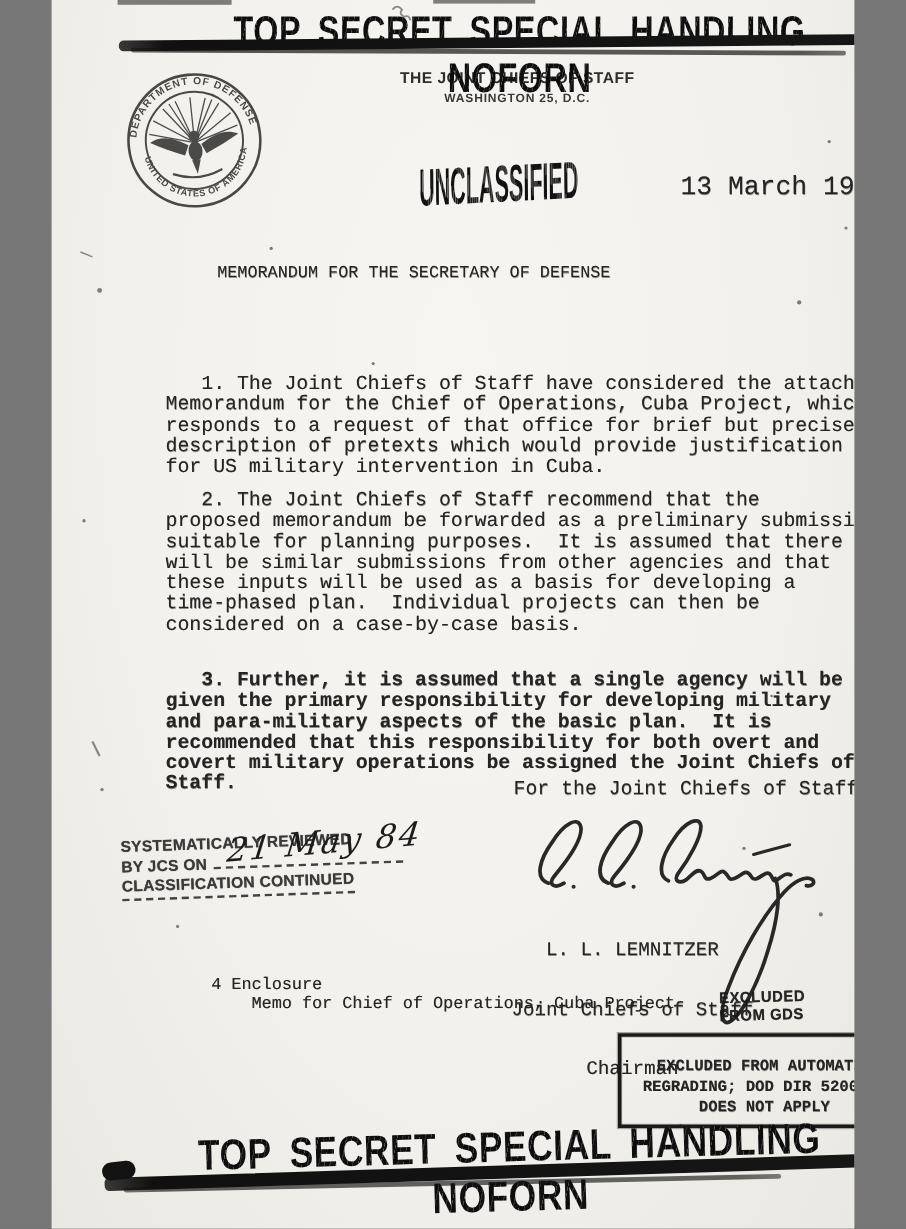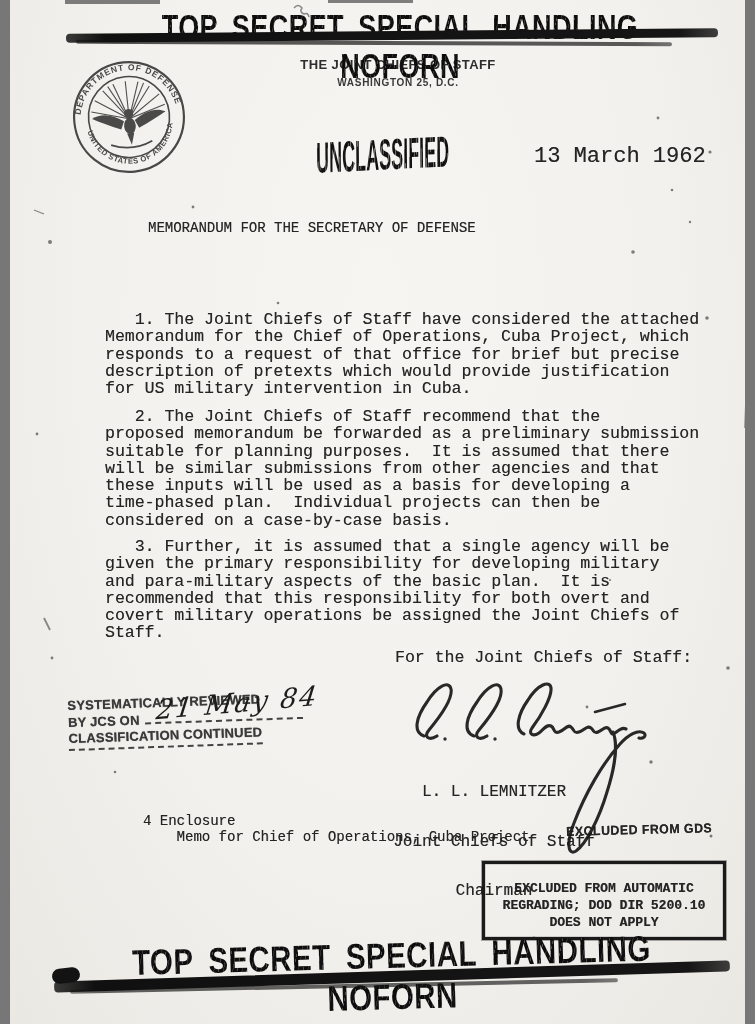--- a/index.html
+++ b/index.html
@@ -1,17 +1,17 @@
 <!DOCTYPE html>
 <html><head>
 <meta charset="utf-8">
 <style>
   html,body{margin:0;padding:0;background:#777;}
   .page{
-    position:relative;width:735px;height:1024px;margin:0 auto;overflow:hidden;
+    position:relative;width:669px;height:1024px;margin:0 auto;overflow:hidden;
     background:radial-gradient(ellipse at 50% 30%, #f6f5f1 0%, #f2f1ed 55%, #e9e8e3 100%);
     font-family:"Liberation Sans", sans-serif;color:#222;
   }
   .abs{position:absolute;}
   pre{margin:0;}
   
   .mono-body{font-family:"Liberation Mono", monospace;font-size:16.5px;line-height:17.3px;color:#242424;text-shadow:0.3px 0.3px 0.5px rgba(20,20,20,.45);white-space:pre;}
   .mono-head{font-family:"Liberation Mono", monospace;font-size:14px;line-height:19px;color:#242424;text-shadow:0.3px 0.3px 0.5px rgba(20,20,20,.45);white-space:pre;padding-left:20px;}
   
   .banner{text-align:center;z-index:3;}
@@ -39,21 +39,21 @@
   .unclass{
     left:306px;top:134px;font-size:29px;font-weight:800;letter-spacing:0;
     transform:scale(.62,1.5) rotate(-1.2deg);transform-origin:left top;
     background-image:repeating-linear-gradient(93deg,#161616 0 2.2px,#5a5a5a 2.2px 2.9px,#0e0e0e 2.9px 5px,#6f6f6f 5px 5.6px);
     -webkit-background-clip:text;background-clip:text;color:transparent;
   }
   .date{left:524px;top:148px;font-size:22px;}
   .memoline{left:118px;top:219px;}
   .subject{left:168px;top:251px;}
   .para{left:95px;}
-  .p1{top:311px;} .p2{top:408px;} .p3{top:538px;}
+  .p1{top:311px;} .p2{top:408px;} .p3{top:558px;font-weight:bold;}
   .closing{left:385px;top:649px;}
   .sig{left:398px;top:672px;z-index:5;}
   .sigblock{left:354px;top:751px;width:260px;text-align:center;font-size:16px;line-height:16.5px;}
   .review-stamp{left:58px;top:694px;transform:rotate(-2deg);color:#3a3a3a;font-weight:700;font-size:13px;line-height:16.5px;letter-spacing:.2px;text-shadow:0 0 .7px #575757;}
   .dashline{display:inline-block;width:158px;border-bottom:2px dashed #434343;height:9px;margin-left:5px;}
   .rs3{display:inline-block;border-bottom:2px dashed #434343;padding-bottom:1px;}
   .handdate{left:146px;top:687px;font-family:"DejaVu Serif", serif;font-style:italic;font-size:27px;letter-spacing:2px;color:#1c1c1c;transform:rotate(-5deg) skewX(-12deg);z-index:6;}
   .enclosure{left:113px;top:813px;line-height:16px;}
   .gds{left:556px;top:824px;font-size:13px;font-weight:700;letter-spacing:.5px;color:#262626;transform:rotate(-1.5deg) scaleX(.95);transform-origin:left top;text-shadow:0 0 .6px #444;}
   .regbox{

